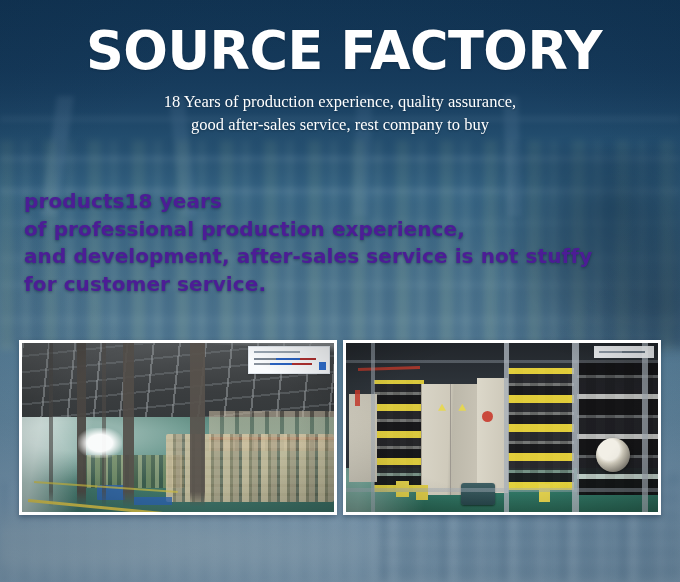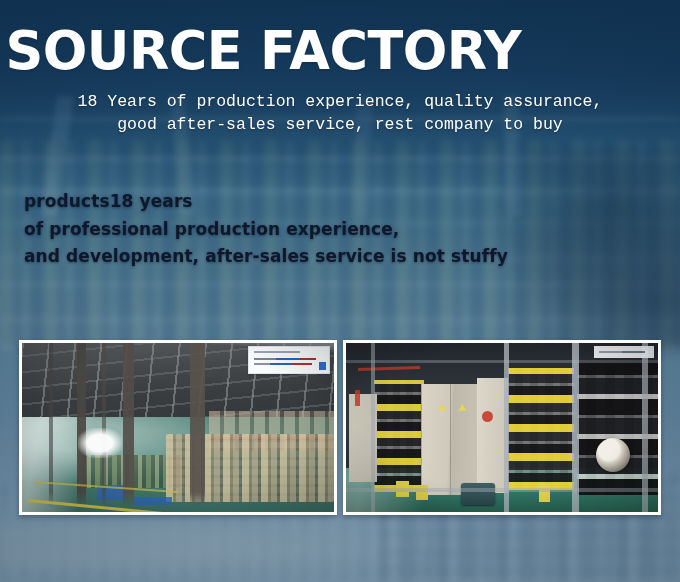--- a/index.html
+++ b/index.html
@@ -115,52 +115,52 @@
                               rgba(95,140,170,.16) 74%, rgba(140,175,198,.20) 100%);
     mix-blend-mode:normal;
   }
   .bg-vignette {
     background:
       radial-gradient(ellipse 95% 70% at 50% 38%, rgba(0,0,0,0) 42%, rgba(10,34,58,.34) 100%);
   }
 
   
   .headline-wrap {
-    position:absolute; top:24px; left:2px; right:0;
-    text-align:left;
+    position:absolute; top:24px; left:8px; right:0;
+    text-align:center;
   }
   .headline {
     color:#ffffff;
     font-family:"DejaVu Sans", sans-serif;
     font-weight:700;
     font-size:53px;
     line-height:1;
     letter-spacing:-0.5px;
     transform:scaleX(.99);
     text-shadow:0 1px 2px rgba(8,28,48,.35);
   }
   .subtitle {
     position:absolute; top:90px; left:0; right:0;
     text-align:center;
     color:#ffffff;
-    font-family:Liberation Mono, monospace;
+    font-family:Liberation Serif, serif;
     font-size:16.5px;
     font-weight:400;
     line-height:23px;
     text-shadow:0 1px 2px rgba(8,28,48,.45);
   }
   .subtitle .l2 { display:block; }
 
   
   .body-copy {
     position:absolute; left:24px; top:188px; right:40px;
-    color:#0f172a;
+    color:#4c1d95;
     font-family:"DejaVu Sans", sans-serif;
     font-weight:700;
-    font-size:17px;
+    font-size:20px;
     line-height:27.5px;
     letter-spacing:.1px;
     text-shadow:0 1px 3px rgba(10,34,56,.55);
   }
   .body-copy .ln { display:block; white-space:nowrap; }
 
   
   .photos { position:absolute; left:0; top:340px; width:680px; height:175px; }
   .photo {
     position:absolute; top:0; height:175px;
@@ -405,20 +405,21 @@
 
   <div class="subtitle">
     <span class="l1">18 Years of production experience, quality assurance,</span>
     <span class="l2">good after-sales service, rest company to buy</span>
   </div>
 
   <div class="body-copy">
     <span class="ln">products18 years</span>
     <span class="ln">of professional production experience,</span>
     <span class="ln">and development, after-sales service is not stuffy</span>
+    <span class="ln">for customer service.</span>
   </div>
 
   <div class="photos">
 
     <div class="photo photo-left">
       <div class="pimg">
         <div class="wh-roof">
           <div class="wh-roof-beams"></div>
         </div>
         <div class="wh-floor"></div>

